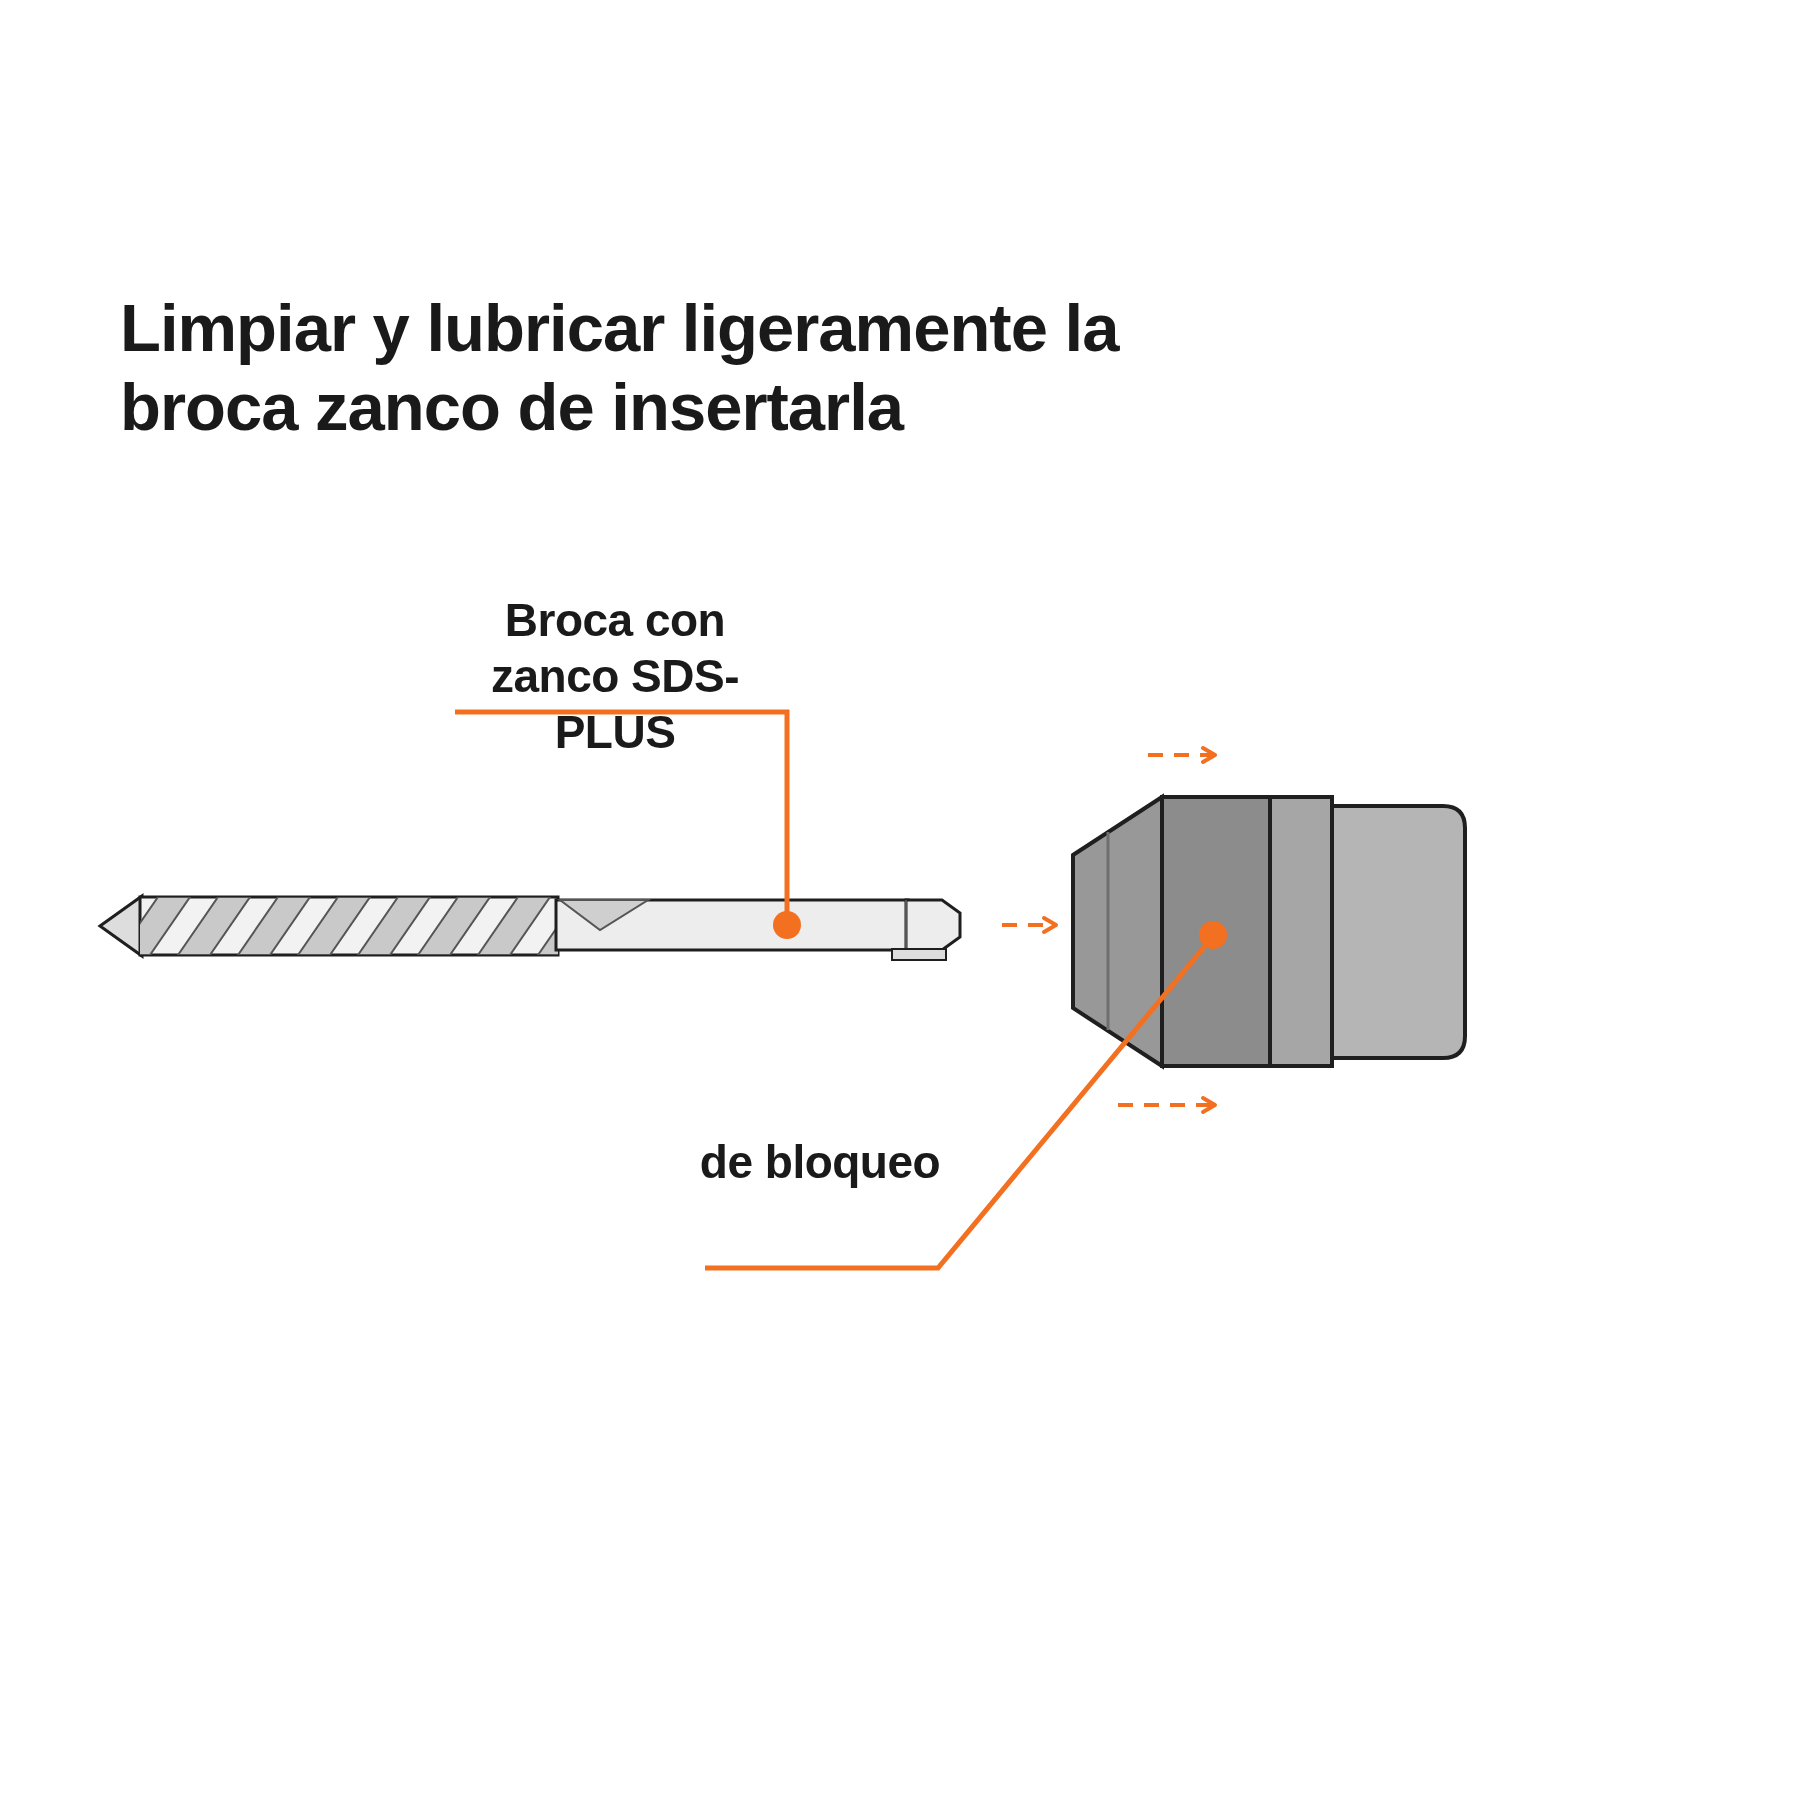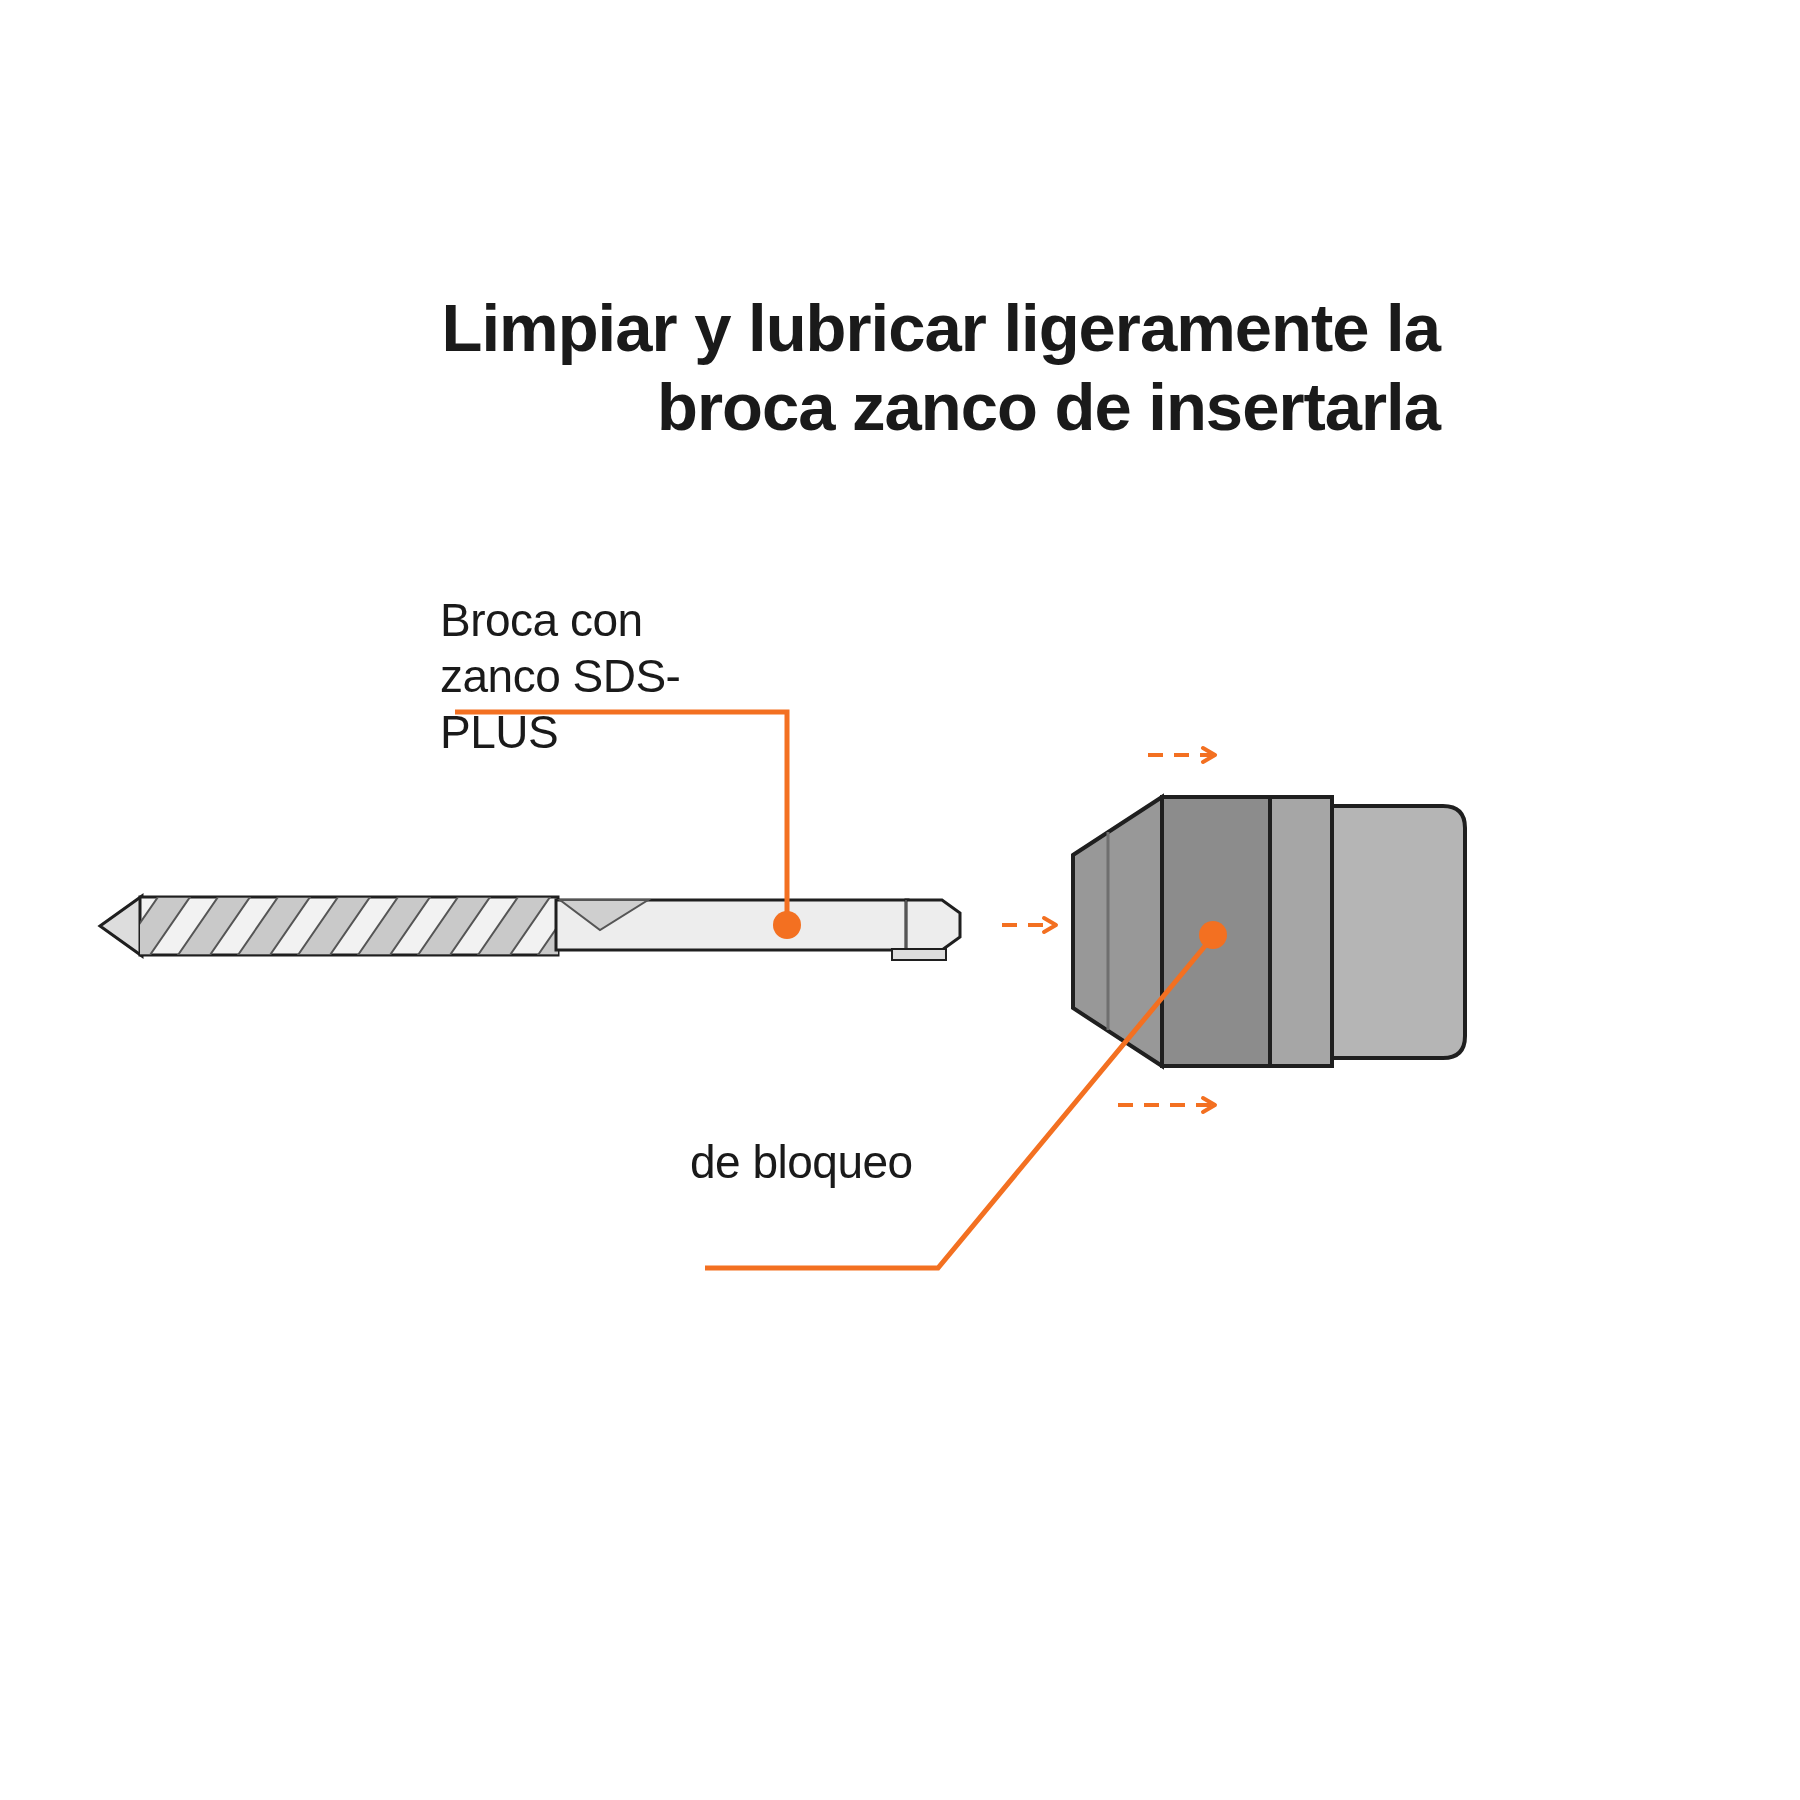--- a/index.html
+++ b/index.html
@@ -10,26 +10,26 @@
   .canvas{
     position:relative;
     width:1800px;height:1800px;
     background:#ffffff;
     font-family:"Liberation Sans", sans-serif;
     overflow:hidden;
   }
   .diagram-svg{position:absolute;left:0;top:0;}
   .title{
     position:absolute;left:120px;top:288px;width:1320px;
-    text-align:right;color:var(--text);
+    text-align:left;color:var(--text);
     font-weight:bold;font-size:67px;line-height:1.18;letter-spacing:-1px;
   }
   .callout-label{
-    position:absolute;text-align:left;color:var(--text);
-    font-weight:normal;font-size:46px;line-height:1.22;letter-spacing:-0.5px;
+    position:absolute;text-align:center;color:var(--text);
+    font-weight:bold;font-size:46px;line-height:1.22;letter-spacing:-0.5px;
   }
   .label-drill{left:440px;top:592px;width:350px;}
   .label-sleeve{left:690px;top:1134px;width:260px;}
   .accent-stroke{stroke:var(--accent);}
   .accent-fill{fill:var(--accent);}
   .dashed{stroke-dasharray:15 11;stroke-width:4;fill:none;}
   .leader{stroke-width:5;fill:none;}
   .outline{stroke:#1f1f1f;}
 </style>
 </head>

